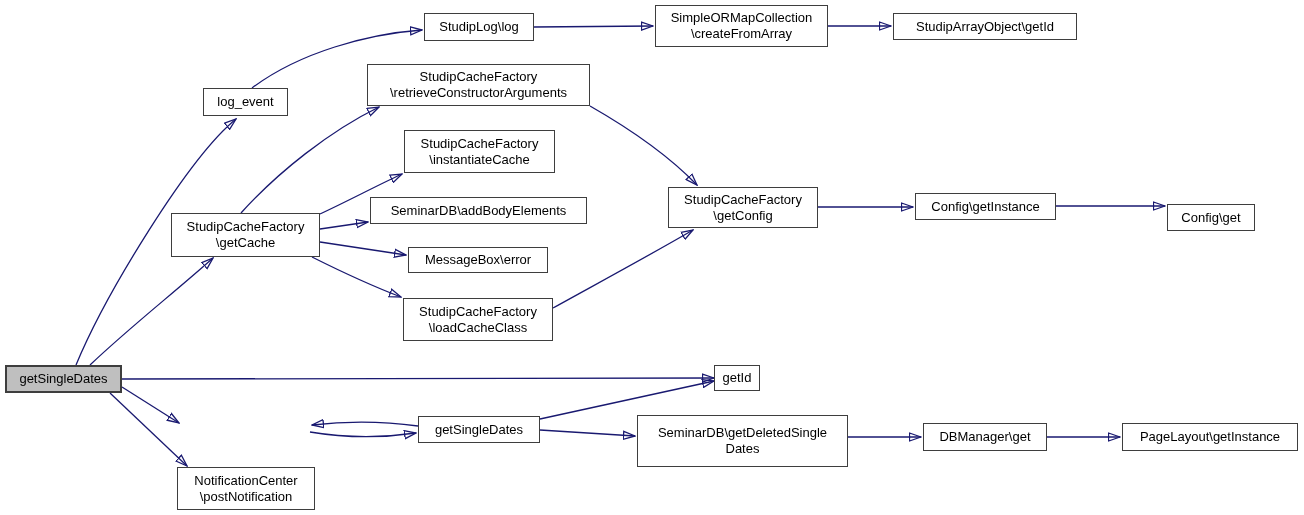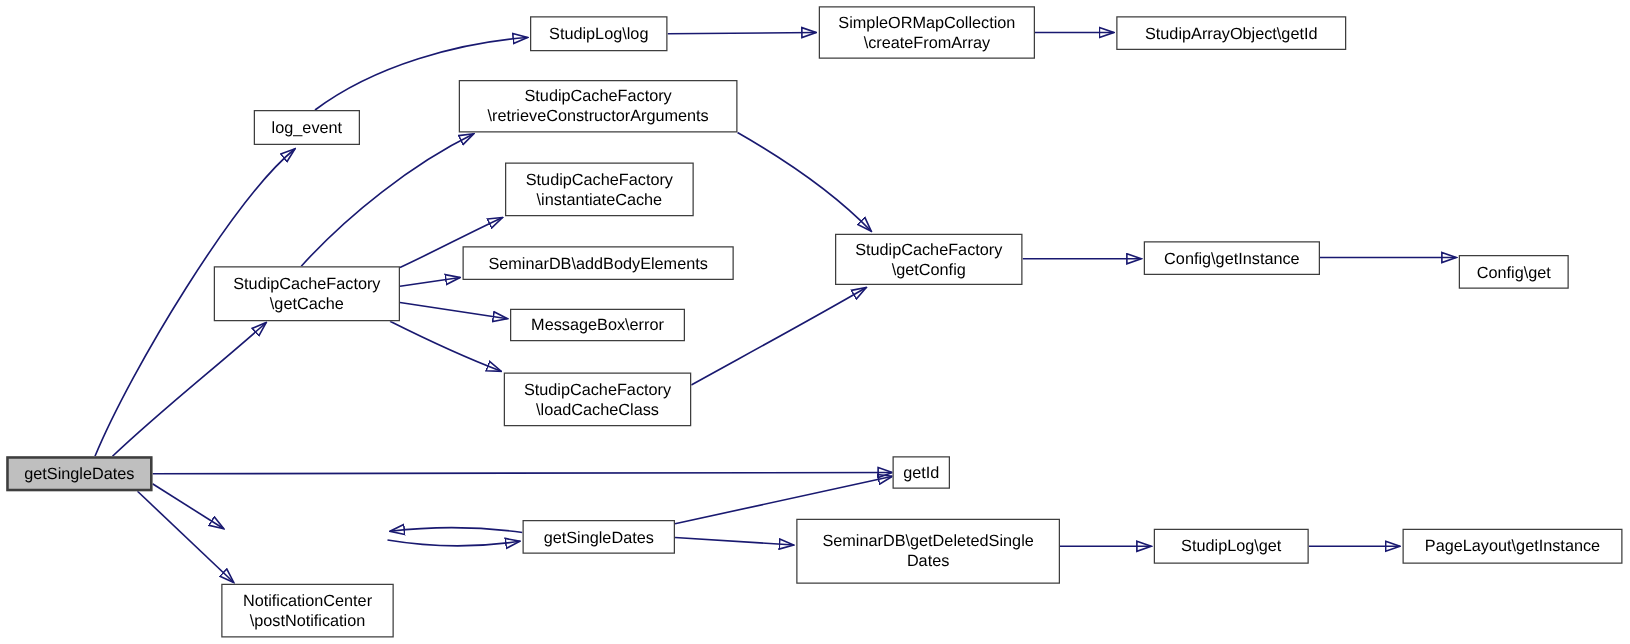--- a/index.html
+++ b/index.html
@@ -132,21 +132,21 @@
   <div class="node" style="left:418px;top:416px;width:122px;height:27px">
     <span class="lbl">getSingleDates</span>
   </div>
 
   <div class="node" style="left:637px;top:415px;width:211px;height:52px">
     <span class="lbl">SeminarDB\getDeletedSingle
 Dates</span>
   </div>
 
   <div class="node" style="left:923px;top:423px;width:124px;height:28px">
-    <span class="lbl">StudipLog\get</span>
+    <span class="lbl">DBManager\get</span>
   </div>
 
   <div class="node" style="left:1122px;top:423px;width:176px;height:28px">
     <span class="lbl">PageLayout\getInstance</span>
   </div>
 
   <div class="node" style="left:177px;top:467px;width:138px;height:43px">
     <span class="lbl">NotificationCenter
 \postNotification</span>
   </div>

